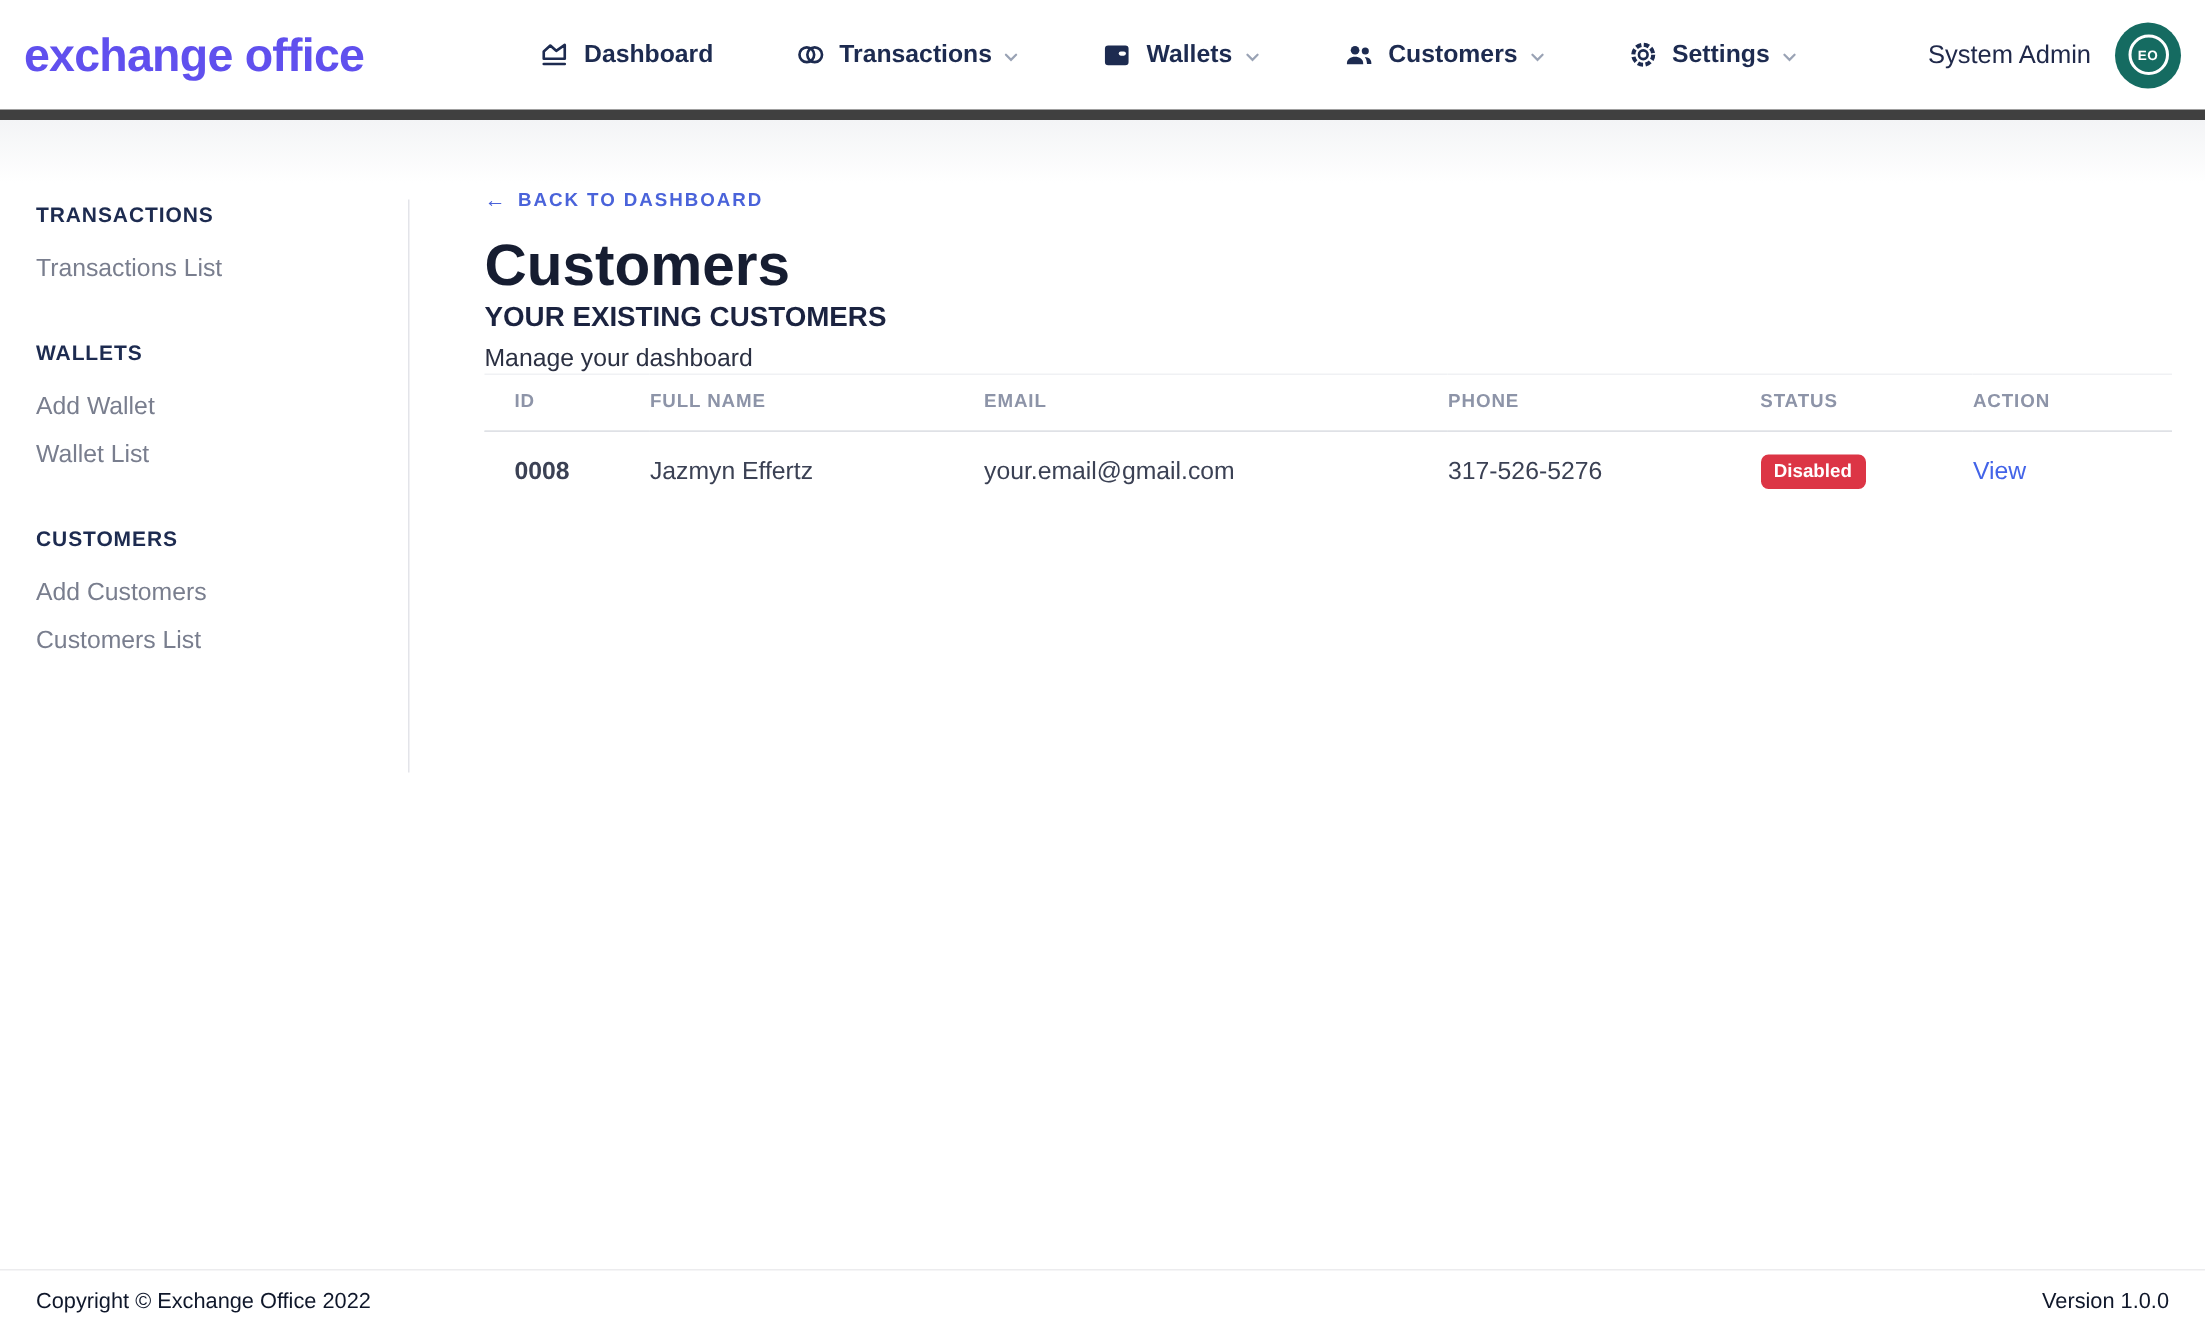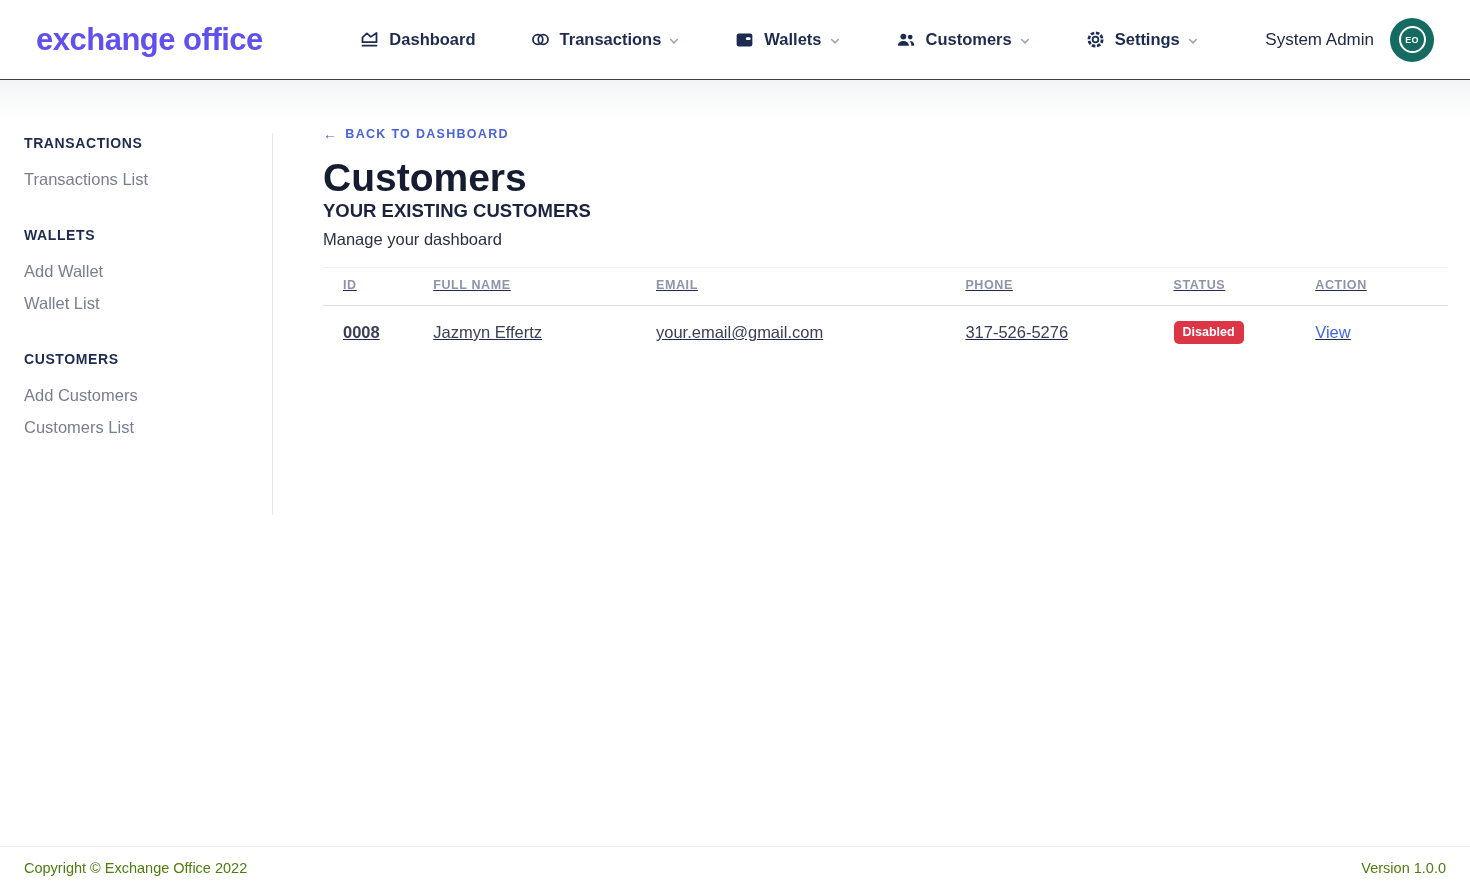--- a/index.html
+++ b/index.html
@@ -10,24 +10,24 @@
     color: #1d2b50;
     display: flex;
     flex-direction: column;
   }
 
   
   .header {
     height: 80px;
     flex: none;
     background: #ffffff;
-    border-bottom: 1px solid #404040;
-    display: flex;
-    align-items: center;
-    padding: 0 36px;
+    border-bottom: 7px solid #404040;
+    display: flex;
+    align-items: center;
+    padding: 0 16px;
     justify-content: flex-end;
   }
   .logo {
     font-size: 31px;
     font-weight: 700;
     color: #6050ee;
     letter-spacing: -0.5px;
     cursor: pointer;
     white-space: nowrap;
   }
@@ -131,22 +131,20 @@
   .section-sub {
     margin-top: 8px;
     font-size: 16.5px;
     color: #2b3042;
   }
 
   
   table.customers {
     width: 100%;
     border-collapse: collapse;
-    margin-top: 18px;
-    text-decoration: underline;
   }
   .customers th {
     text-align: left;
     font-size: 12.5px;
     font-weight: 700;
     letter-spacing: 0.6px;
     color: #8d94a8;
     padding: 10px 0 13px;
     border-top: 1px solid #f0f1f4;
     border-bottom: 1px solid #dfe1e6;
@@ -171,21 +169,21 @@
 
   
   .footer {
     flex: none;
     border-top: 1px solid #ececee;
     padding: 13px 24px 15px;
     display: flex;
     justify-content: space-between;
     align-items: center;
     font-size: 14.5px;
-    color: #4d7c0f;
+    color: #0f172a;
     background: #ffffff;
   }
 </style>
 </head>
 <body>
 
 <div class="header">
   <div class="logo">exchange office</div>
 
   <div class="nav">

